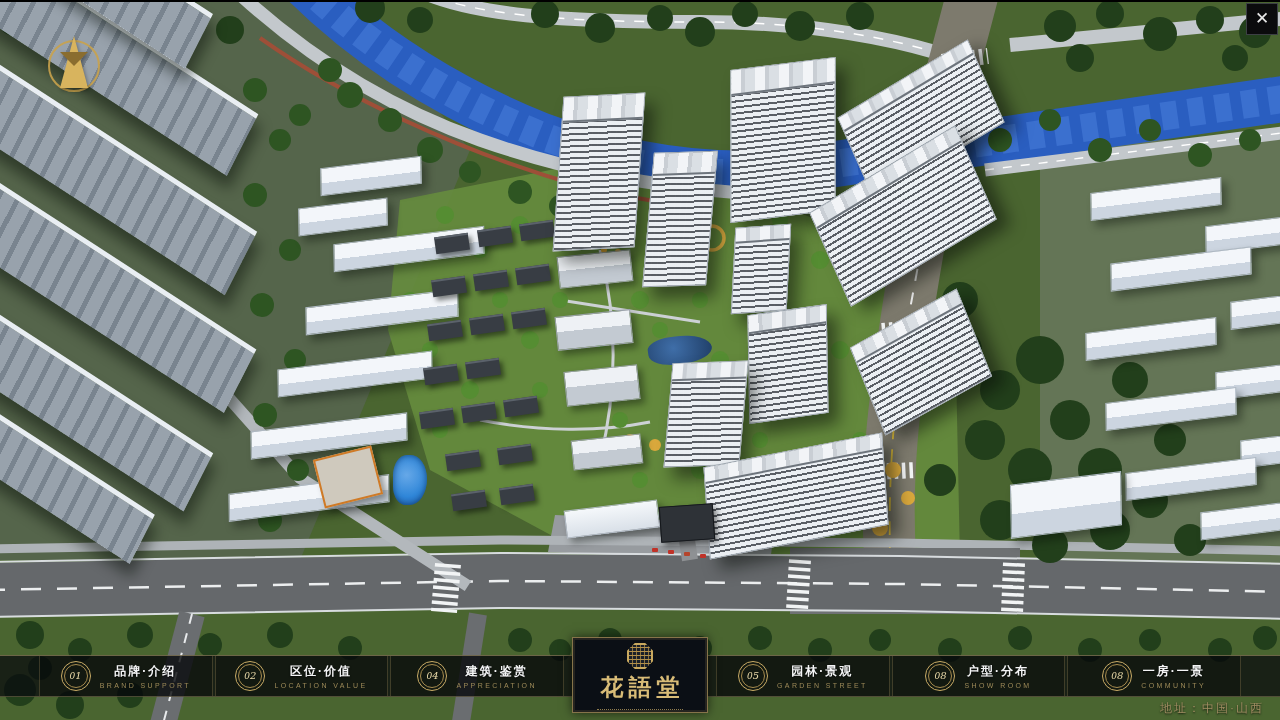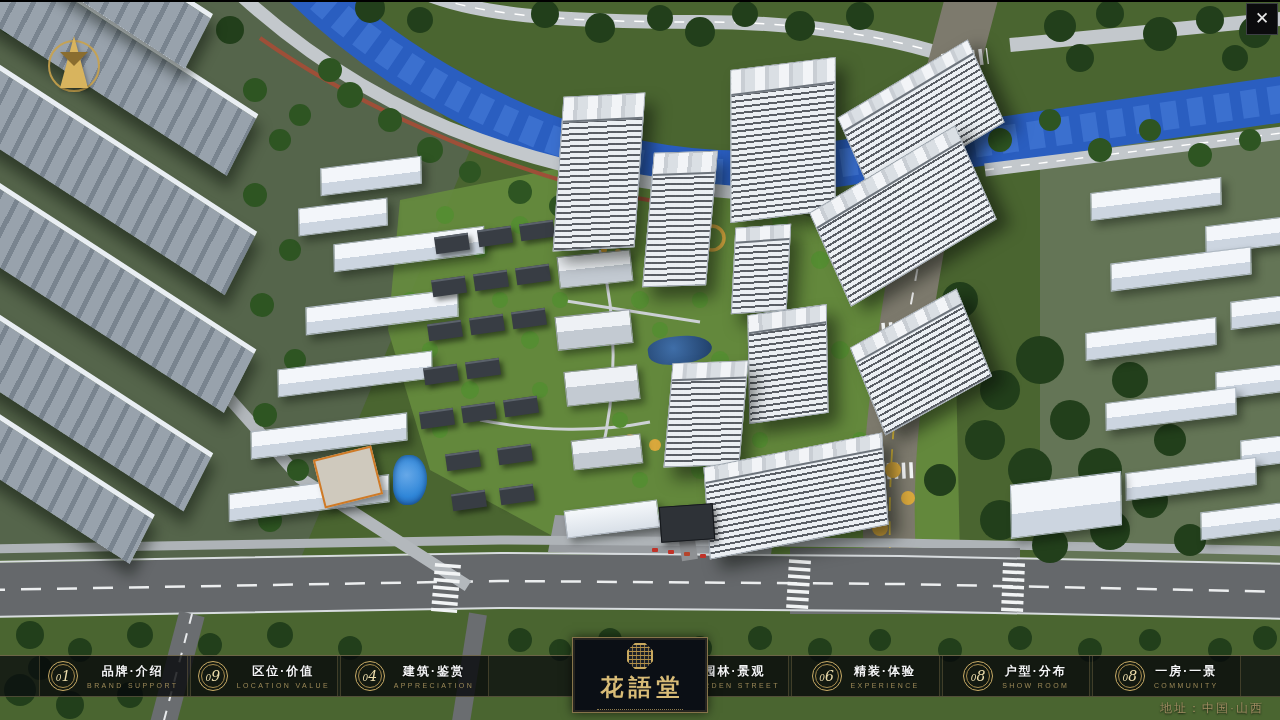--- a/index.html
+++ b/index.html
@@ -56,21 +56,21 @@
   .bar{position:absolute;left:0;right:0;bottom:23px;height:42px;display:flex;align-items:stretch;
        background:rgba(8,10,13,.74);border-top:1px solid rgba(190,170,120,.5);
        border-bottom:1px solid rgba(190,170,120,.35);padding:0 38px;box-sizing:border-box;}
   .nav-item{flex:1;display:flex;align-items:center;justify-content:center;gap:9px;
        border-left:1px solid rgba(170,150,100,.30);border-right:1px solid rgba(170,150,100,.30);
        background:rgba(0,0,0,.22);cursor:pointer;margin:0 1px;}
   .badge{width:28px;height:28px;border-radius:50%;border:1px solid #c8ab66;position:relative;
        display:flex;align-items:center;justify-content:center;flex:0 0 auto;}
   .badge::before{content:"";position:absolute;inset:2px;border:1px solid #a78c4f;border-radius:50%;}
   .num{display:block;font-family:"DejaVu Serif","Liberation Serif",serif;font-style:italic;
-       color:#ecdcab;font-size:14px;line-height:1;}
+       color:#ecdcab;font-size:10px;line-height:1;}
   .num::first-letter{font-size:9px;}
   .txt{display:flex;flex-direction:column;align-items:center;}
   .cn{color:#f4f5f6;font-size:12px;font-weight:bold;letter-spacing:2px;white-space:nowrap;
       text-shadow:0 1px 2px rgba(0,0,0,.8);}
   .en{color:#9d8a58;font-size:7px;letter-spacing:2.4px;margin-top:2px;white-space:nowrap;
       text-transform:uppercase;}
   .logo-slot{flex:0 0 150px;}
   .logo-panel{position:absolute;left:50%;transform:translateX(-50%);bottom:7px;width:134px;height:74px;
       background:#0b0f15;border:1px solid #86744a;box-shadow:inset 0 0 0 2px rgba(134,116,74,.22),0 0 10px rgba(0,0,0,.6);
       display:flex;flex-direction:column;align-items:center;justify-content:flex-start;cursor:pointer;}
@@ -379,21 +379,21 @@
       <span class="badge">
           <span class="num">01</span>
         </span>
       <span class="txt">
           <span class="cn">品牌·介绍</span>
           <span class="en">BRAND SUPPORT</span>
         </span>
     </div>
     <div class="nav-item">
       <span class="badge">
-          <span class="num">09</span>
+          <span class="num">02</span>
         </span>
       <span class="txt">
           <span class="cn">区位·价值</span>
           <span class="en">LOCATION VALUE</span>
         </span>
     </div>
     <div class="nav-item">
       <span class="badge">
           <span class="num">04</span>
         </span>
@@ -403,29 +403,20 @@
         </span>
     </div>
     <div class="logo-slot"></div>
     <div class="nav-item">
       <span class="badge">
           <span class="num">05</span>
         </span>
       <span class="txt">
           <span class="cn">园林·景观</span>
           <span class="en">GARDEN STREET</span>
-        </span>
-    </div>
-    <div class="nav-item">
-      <span class="badge">
-          <span class="num">06</span>
-        </span>
-      <span class="txt">
-          <span class="cn">精装·体验</span>
-          <span class="en">EXPERIENCE</span>
         </span>
     </div>
     <div class="nav-item">
       <span class="badge">
           <span class="num">08</span>
         </span>
       <span class="txt">
           <span class="cn">户型·分布</span>
           <span class="en">SHOW ROOM</span>
         </span>

